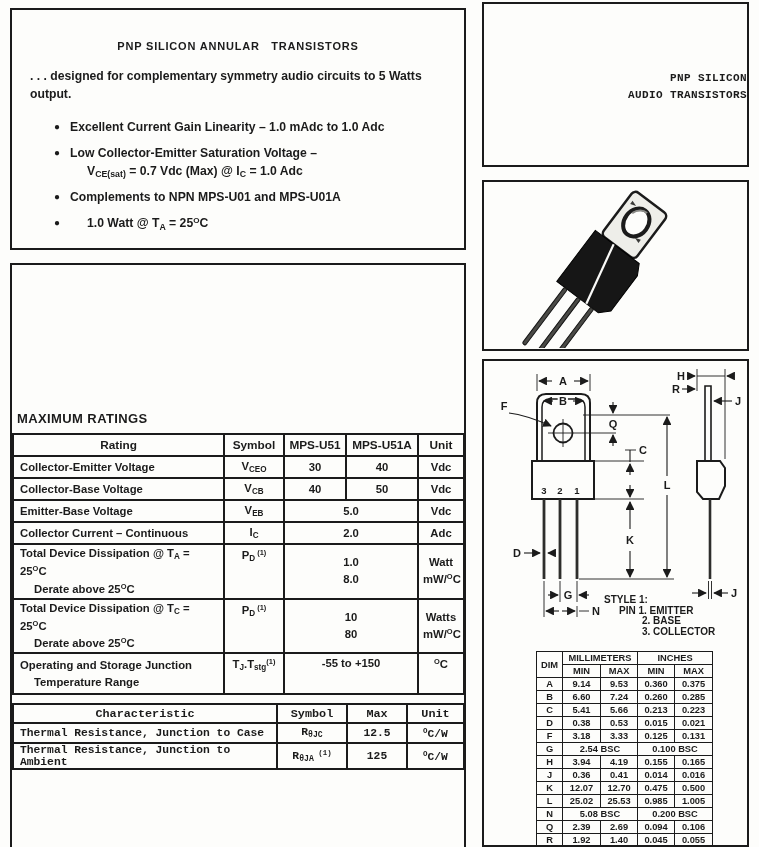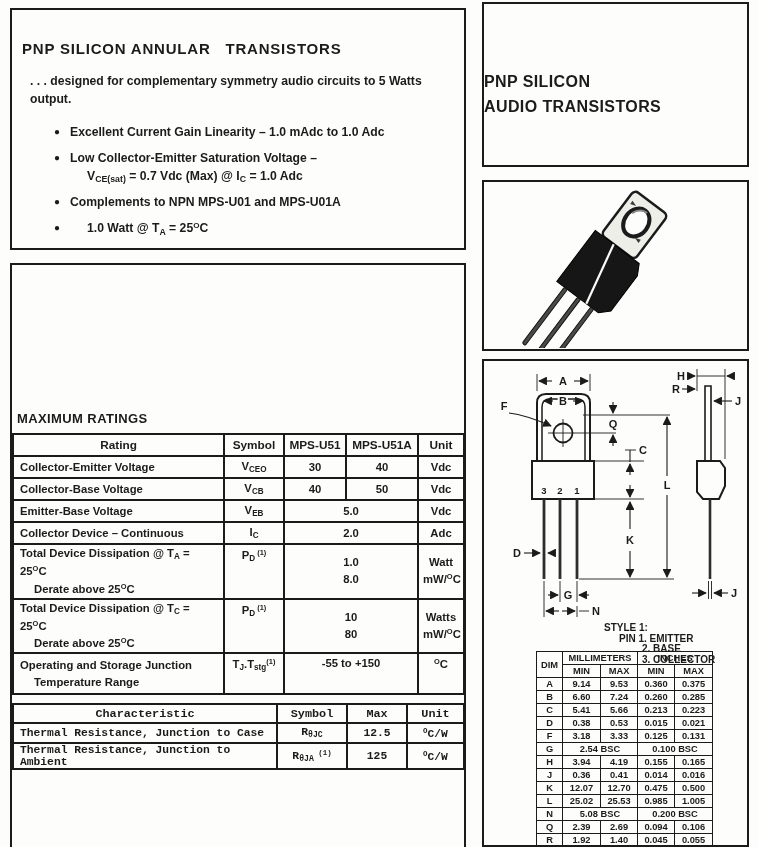--- a/index.html
+++ b/index.html
@@ -5,21 +5,21 @@
   :root{ --ink:#1b1b1b; --paper:#fdfdfb; }
   html,body{margin:0;padding:0;background:#e8e8e4;}
   .page{
     position:relative; width:759px; height:847px; overflow:hidden;
     background:var(--paper); color:var(--ink);
     font-family:"Liberation Sans", sans-serif; font-weight:bold;
   }
   .box{ position:absolute; border:2.5px solid var(--ink); background:var(--paper); box-sizing:border-box;}
   
   .intro-box{ left:10px; top:8px; width:456px; height:242px; }
-  .intro-title{ margin:30px 10px 0 10px; text-align:left; font-size:15px; letter-spacing:.8px; }
+  .intro-title{ margin:30px 10px 0 10px; text-align:center; font-size:11px; letter-spacing:.8px; }
   .intro-desc{ margin:16px 18px 0 18px; font-size:12.2px; line-height:1.45; }
   .bullets{ list-style:none; margin:16px 0 0 0; padding:0 8px 0 42px; }
   .bullets li{ display:flex; margin-bottom:9px; font-size:12.2px; line-height:1.4;}
   .dot{ width:16px; flex:0 0 16px; font-size:10px; padding-top:1px;}
   .b-line2{ padding-left:17px; }
   .main-box{ left:10px; top:263px; width:456px; height:600px; }
   .sec-heading{ margin:146px 0 0 5px; font-size:13px; letter-spacing:.4px; }
   .sec-heading.thermal-h{ margin-top:11px; }
   table{ border-collapse:collapse; width:451px; table-layout:fixed; }
   .ratings{ margin-top:7px; }
@@ -31,25 +31,25 @@
   .ratings tr.dbl td{ height:36px; }
   .r2{ padding-left:14px; }
   .two-line div{ line-height:1.5; }
   .thermal-t th{ height:17px; }
   .thermal-t td{ height:18px; }
   .footnote{ margin:8px 6px 0 5px; font-size:10.6px; }
   sub{ font-size:72%; vertical-align:-0.28em; }
   sup{ font-size:66%; vertical-align:0.55em; }
   
   .title-box{ left:482px; top:2px; width:267px; height:165px; }
-  .side-title{ padding-top:66px; text-align:left; font-size:16px; line-height:1.55; letter-spacing:.4px;}
+  .side-title{ padding-top:66px; text-align:right; font-size:11px; line-height:1.55; letter-spacing:.4px;font-family:Liberation Mono, monospace;}
   .photo-box{ left:482px; top:180px; width:267px; height:171px; }
   .drawing-box{ left:482px; top:359px; width:267px; height:488px; }
   .drawing-box svg, .photo-box svg{ position:absolute; left:0; top:0; }
-  .style-notes{ position:absolute; left:120px; top:234px; font-size:10px; line-height:1.05;margin-top:28px; }
+  .style-notes{ position:absolute; left:120px; top:234px; font-size:10px; line-height:1.05; }
   .sn2{ padding-left:15px;} .sn3{ padding-left:38px;} .sn4{ padding-left:38px;}
   .dims{ position:absolute; left:52px; top:290px; width:177px; }
   .dims th,.dims td{ border:1.7px solid var(--ink); font-size:9.3px; padding:0 1px; height:12px; }
   .dims th{ height:12px; }
   svg text{ font-family:"Liberation Sans", sans-serif; font-weight:bold; fill:var(--ink); }
   .lbl{ font-size:11px; } .pin{ font-size:9.5px; }
   .lbl-bg{ stroke:#fdfdfb; stroke-width:4px; paint-order:stroke; }
   .ol{ fill:none; stroke:var(--ink); } 
   .dim-ln{ stroke:var(--ink); stroke-width:1.1; fill:none;}
   .thin{ stroke-width:0.9; }
@@ -125,21 +125,21 @@
         <td>50</td>
         <td><span>Vdc</span></td>
       </tr>
       <tr class="std">
         <td class="lft"><span>Emitter-Base Voltage</span></td>
         <td><span>V</span><sub>EB</sub></td>
         <td colspan="2">5.0</td>
         <td><span>Vdc</span></td>
       </tr>
       <tr class="std">
-        <td class="lft"><span>Collector Device – Continuous</span></td>
+        <td class="lft"><span>Collector Current – Continuous</span></td>
         <td><span>I</span><sub>C</sub></td>
         <td colspan="2">2.0</td>
         <td><span>Adc</span></td>
       </tr>
       <tr class="dbl">
         <td class="lft two-line">
           <div><span>Total Device Dissipation @ T</span><sub>A</sub><span> = 25</span><sup>O</sup><span>C</span></div>
           <div class="r2"><span>Derate above 25</span><sup>O</sup><span>C</span></div>
         </td>
         <td style="vertical-align:top;padding-top:3px;"><span>P</span><sub>D</sub><sup> (1)</sup></td>

